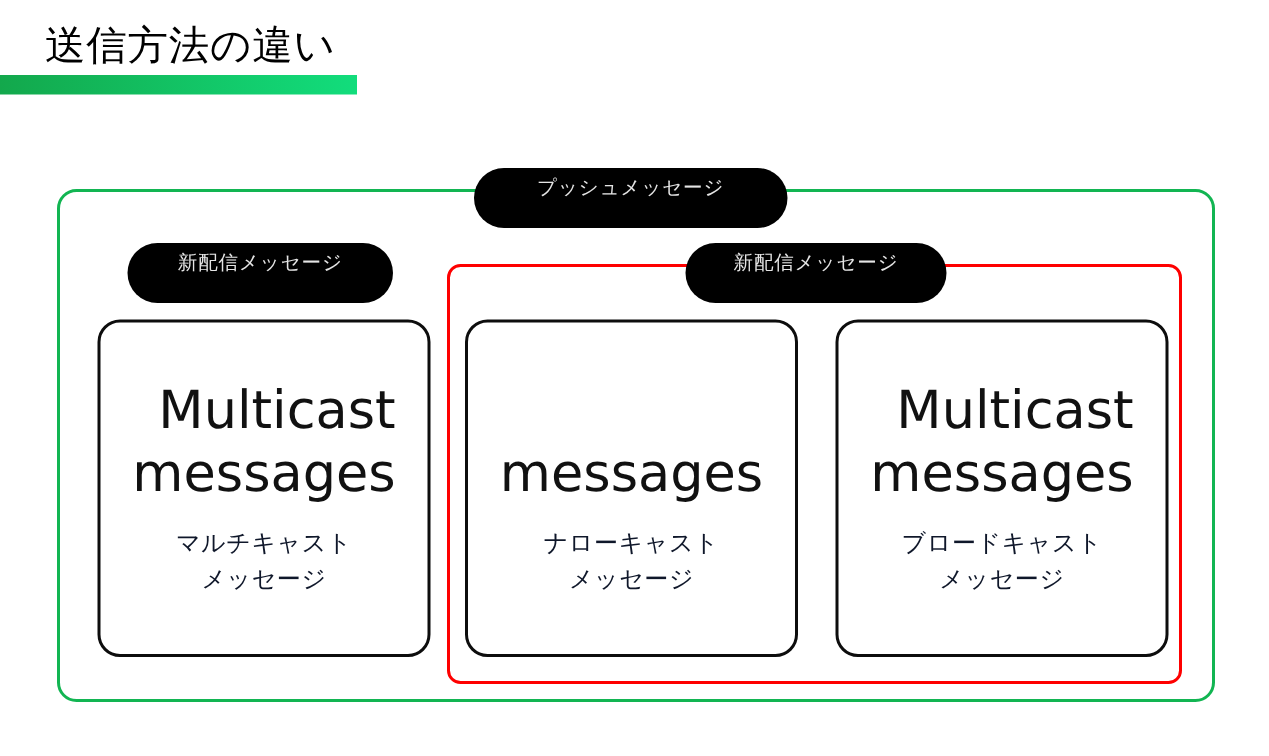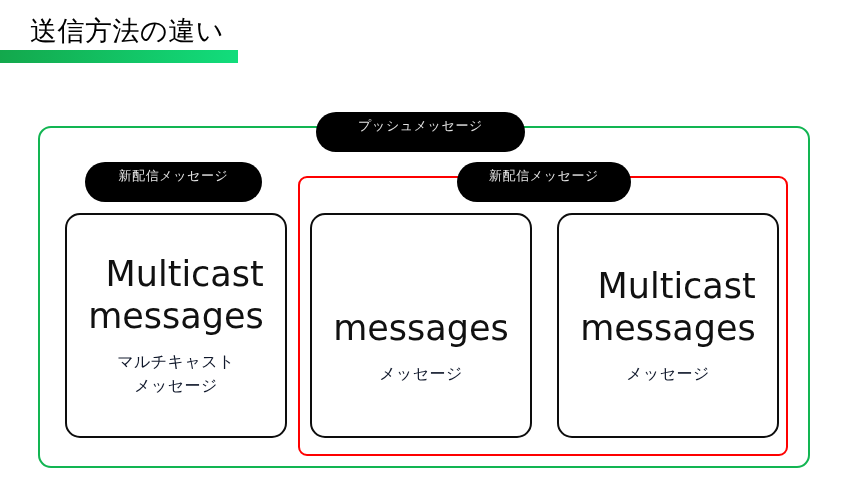--- a/index.html
+++ b/index.html
@@ -164,25 +164,27 @@
     <span class="ja-line">メッセージ</span>
   </div>
 </div>
 
 <div class="card" id="card-narrowcast">
   <div class="card-title-en">
     <br>
     <span class="en-line">messages</span>
   </div>
   <div class="card-title-ja">
+    <span class="ja-line">ナローキャスト</span>
     <span class="ja-line">メッセージ</span>
   </div>
 </div>
 
 <div class="card" id="card-broadcast">
   <div class="card-title-en">
     <span class="en-line">Multicast</span><br>
     <span class="en-line">messages</span>
   </div>
   <div class="card-title-ja">
+    <span class="ja-line">ブロードキャスト</span>
     <span class="ja-line">メッセージ</span>
   </div>
 </div>
 
 </body></html>

